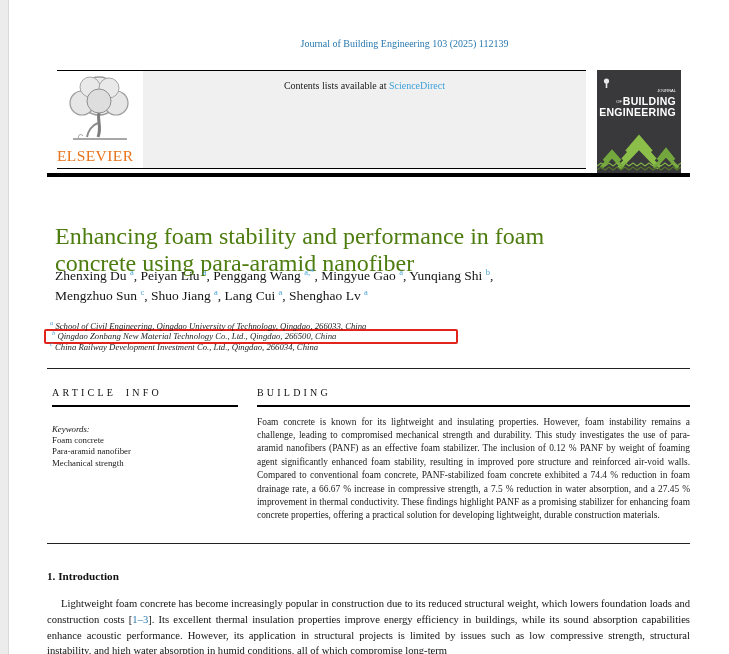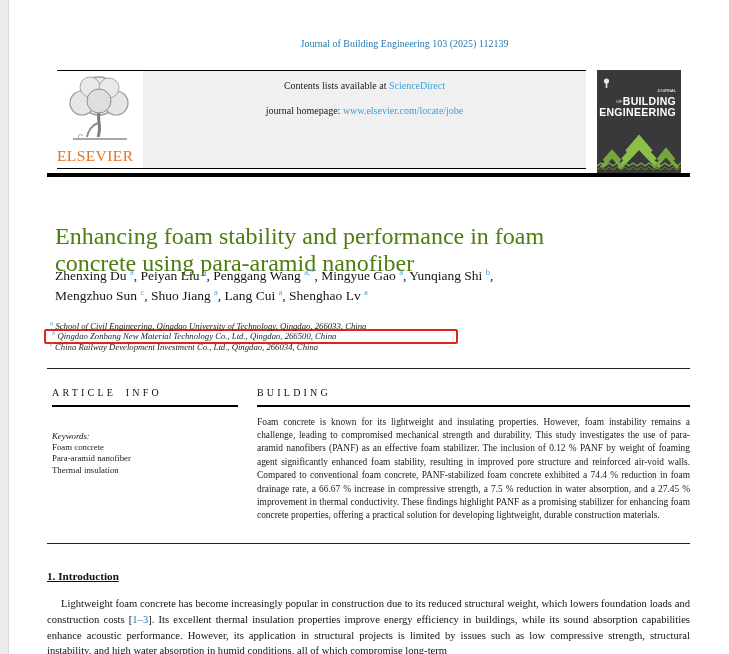--- a/index.html
+++ b/index.html
@@ -51,26 +51,26 @@
   .affil.highlighted { border:2px solid #e0241b; border-radius:2px;
     width:404px; margin:-2px 0 -2px -6px; padding:0 0 0 6px; }
 
   .rule-1 { position:absolute; left:47px; top:368px; width:643px; height:1px; background:#222; }
   .rule-2 { position:absolute; left:47px; top:543px; width:643px; height:1px; background:#222; }
 
   .col-left  { position:absolute; left:52px;  top:387px; width:186px; }
   .col-right { position:absolute; left:257px; top:387px; width:433px; }
   .sec-head { font-size:10px; letter-spacing:3.2px; word-spacing:4px; color:#111; }
   .head-rule { margin-top:7px; height:1.5px; background:#000; }
-  .kw-label { font-style:italic; font-size:8.8px; margin-top:24px; line-height:11.4px; }
+  .kw-label { font-style:italic; font-size:8.8px; margin-top:17px; line-height:11.4px; }
   .kw { font-size:8.8px; line-height:11.4px; color:#1a1a1a; }
   .abstract-text { margin:9px 0 0 0; font-size:9.4px; line-height:13.4px;
     text-align:justify; color:#1a1a1a; }
 
-  .intro-head { position:absolute; left:47px; top:570px; font-size:11.2px; font-weight:bold; color:#111;text-decoration:underline; }
+  .intro-head { position:absolute; left:47px; top:570px; font-size:11.2px; font-weight:bold; color:#111; }
   .intro-text { position:absolute; left:47px; top:596px; width:643px; margin:0;
     font-size:10.6px; line-height:15.8px; text-align:justify; text-indent:14px; color:#111; }
   .ref-link { color:#2878ae; cursor:pointer; }
 </style>
 </head>
 <body>
 
 <div class="left-gutter"></div>
 
 <div class="citation">Journal of Building Engineering 103 (2025) 112139</div>
@@ -91,23 +91,20 @@
       <path d="M16,66 L70,66" stroke="#8a8a8a" stroke-width="1.5"></path>
       <path d="M22,66 C20,62 24,60 26,63" fill="none" stroke="#9a9a9a" stroke-width="1"></path>
     </svg>
   </span>
   <div class="elsevier-word">ELSEVIER</div>
 </div>
 
 <div class="banner">
   <div class="contents-line">
     <span>Contents lists available at </span><a class="link-blue">ScienceDirect</a>
-  </div>
-  <div class="homepage-line">
-    <span>journal homepage: </span><a class="link-blue">www.elsevier.com/locate/jobe</a>
   </div>
 </div>
 
 <div class="cover">
   <span class="cover-mark">
     <svg width="9" height="11" viewBox="0 0 9 11">
       <circle cx="4.5" cy="3" r="2.6" fill="#e8e8e8"></circle>
       <rect x="3.7" y="5" width="1.6" height="5" fill="#e8e8e8"></rect>
     </svg>
   </span>
@@ -152,21 +149,21 @@
 
 <div class="rule-1"></div>
 
 <div class="col-left">
   <div class="sec-head">ARTICLE INFO</div>
   <div class="head-rule"></div>
   <div class="kw-label">Keywords:</div>
   <div>
       <div class="kw">Foam concrete</div>
       <div class="kw">Para-aramid nanofiber</div>
-      <div class="kw">Thermal insulation</div>
+      <div class="kw">Mechanical strength</div>
     </div>
 </div>
 
 <div class="col-right">
   <div class="sec-head">BUILDING</div>
   <div class="head-rule"></div>
   <p class="abstract-text">Foam concrete is known for its lightweight and insulating properties. However, foam instability remains a challenge, leading to compromised mechanical strength and durability. This study investigates the use of para-aramid nanofibers (PANF) as an effective foam stabilizer. The inclusion of 0.12 % PANF by weight of foaming agent significantly enhanced foam stability, resulting in improved pore structure and reinforced air-void walls. Compared to conventional foam concrete, PANF-stabilized foam concrete exhibited a 74.4 % reduction in foam drainage rate, a 66.67 % increase in compressive strength, a 7.5 % reduction in water absorption, and a 27.45 % improvement in thermal conductivity. These findings highlight PANF as a promising stabilizer for enhancing foam concrete properties, offering a practical solution for developing lightweight, durable construction materials.</p>
 </div>
 
 <div class="rule-2"></div>

